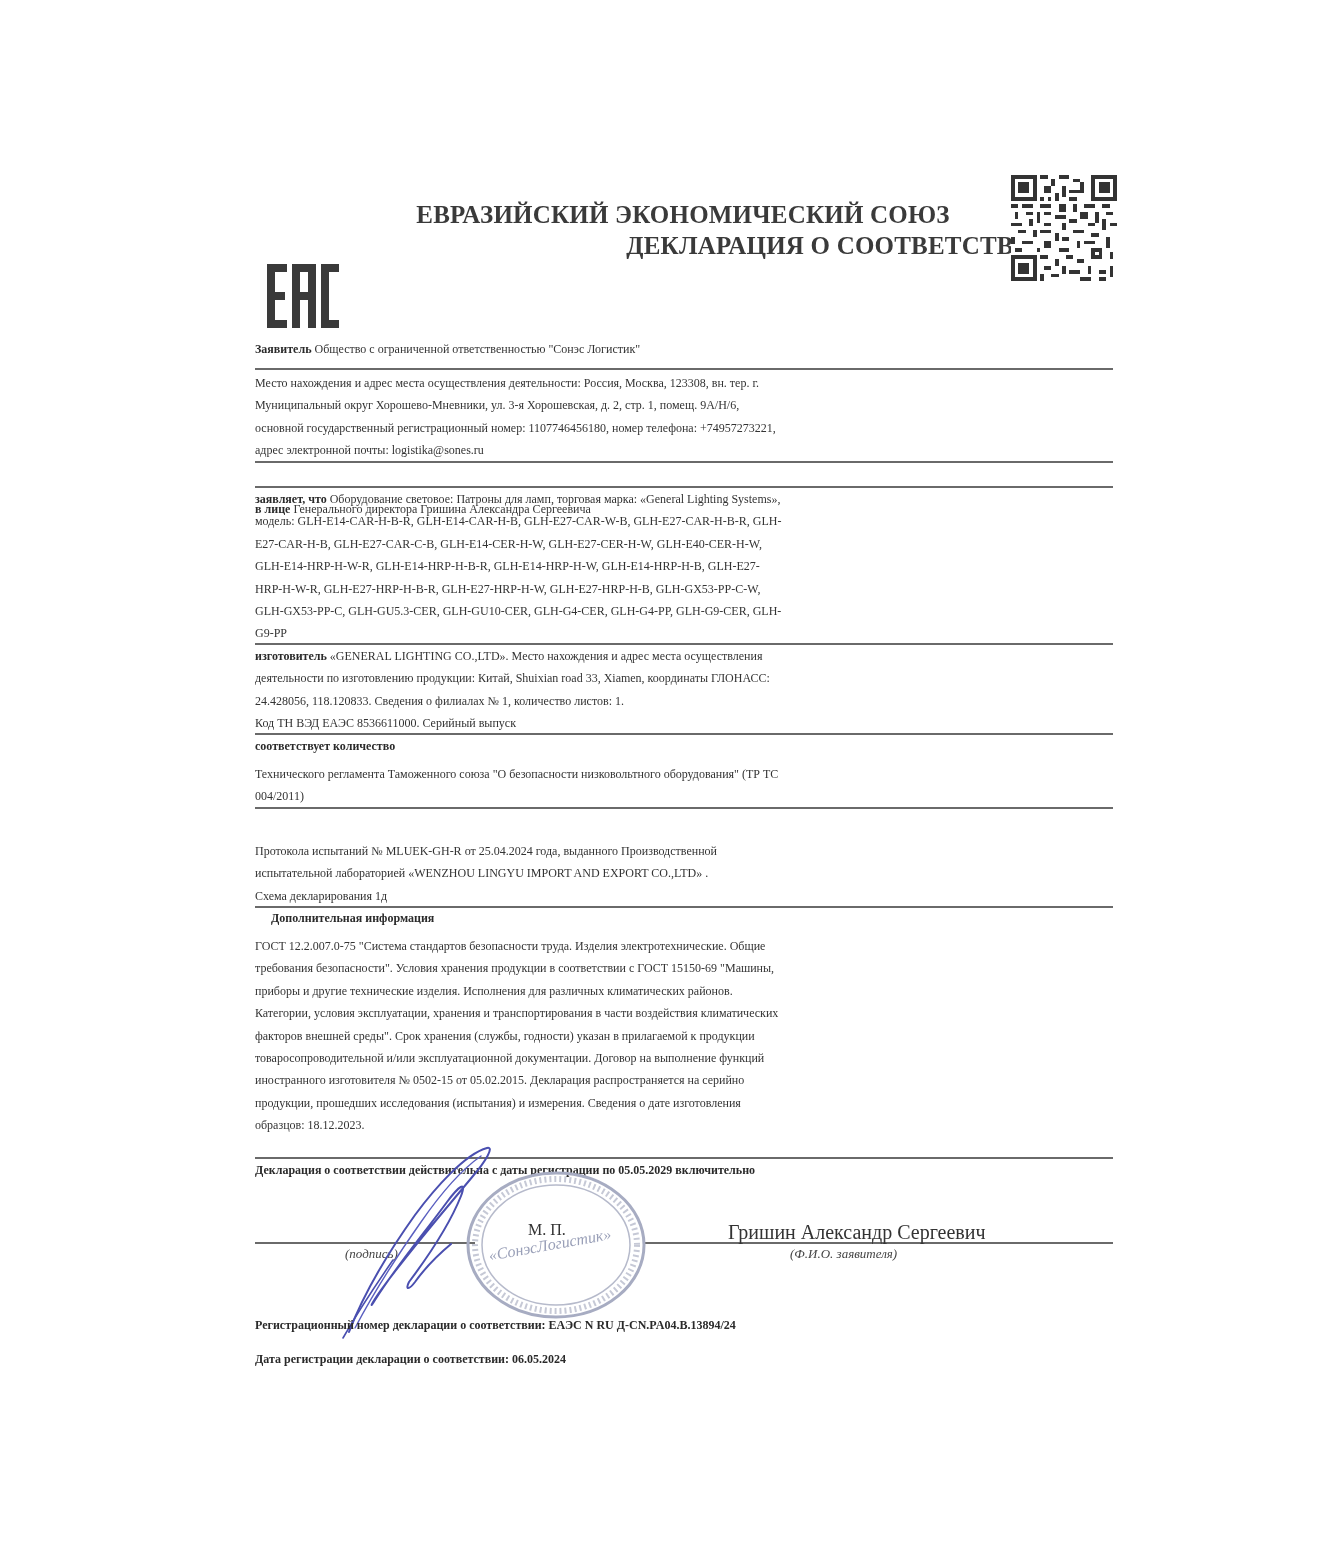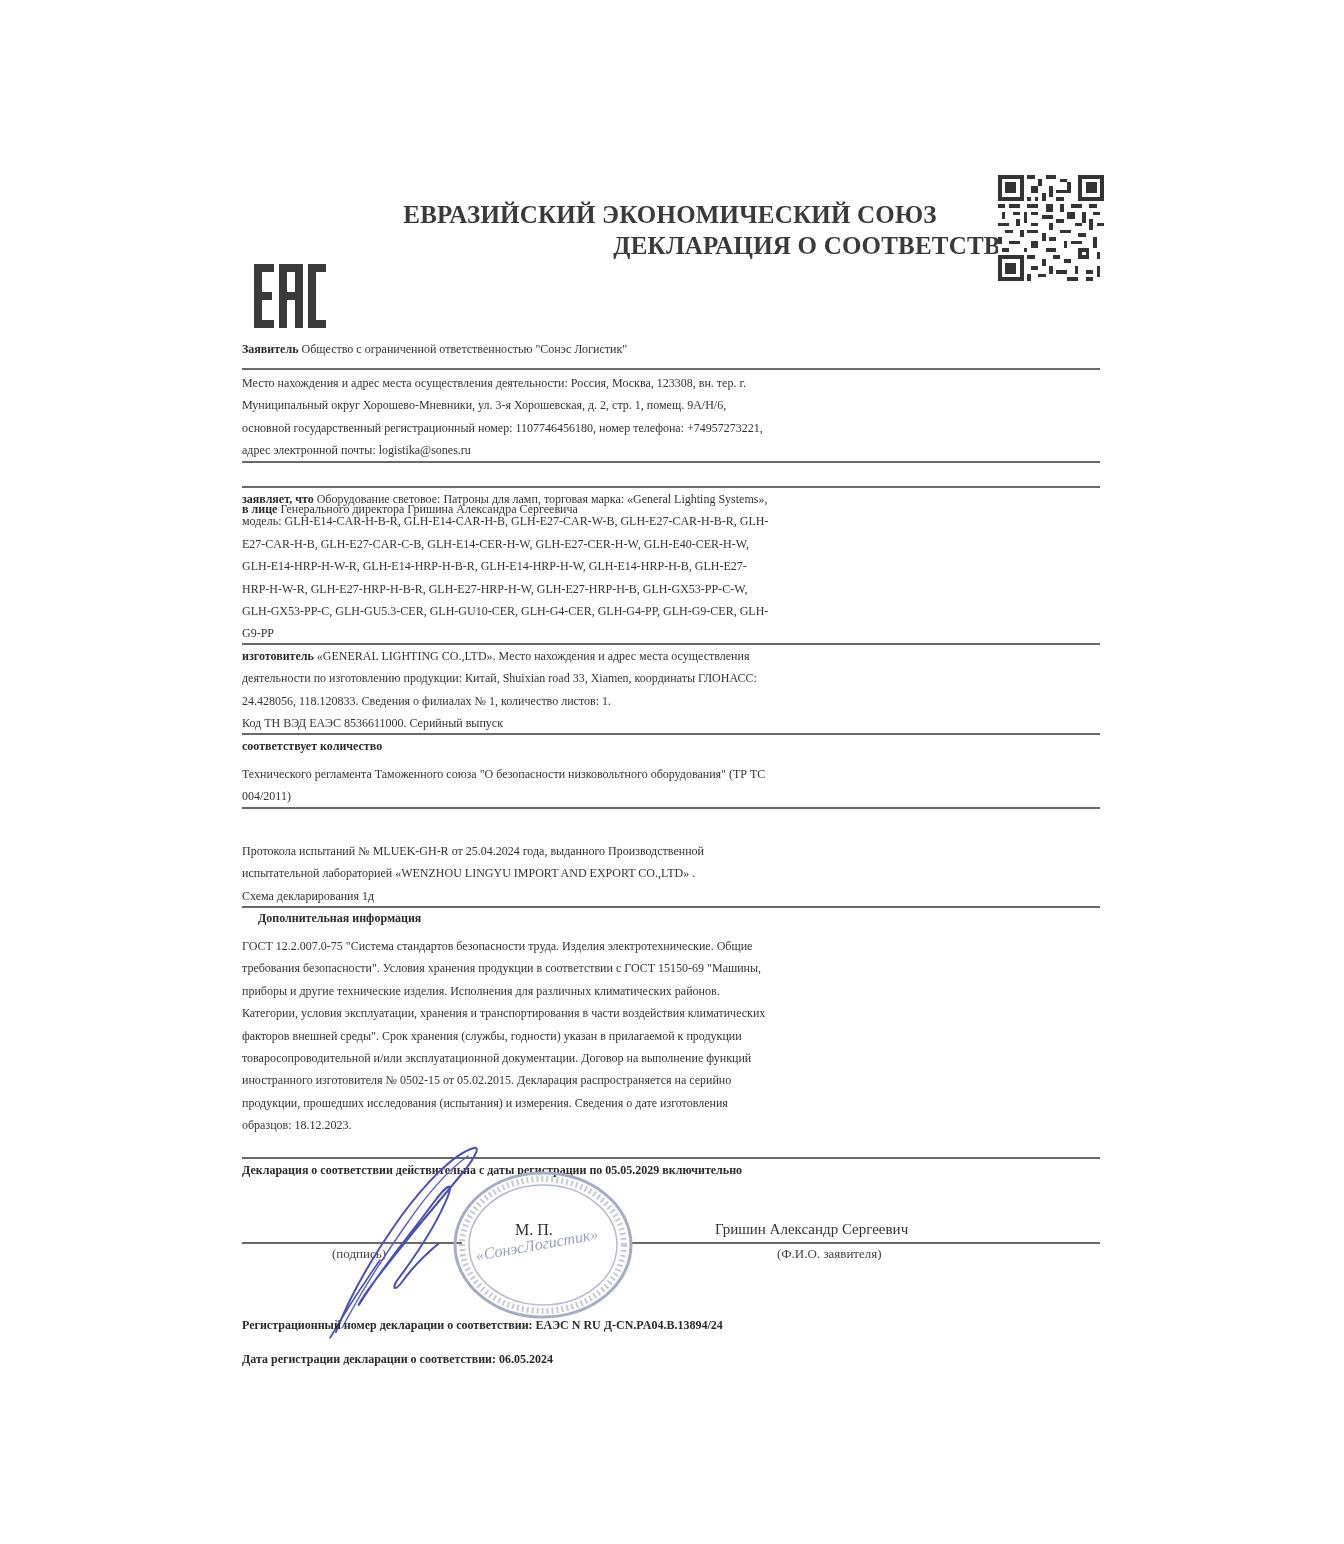--- a/index.html
+++ b/index.html
@@ -1,28 +1,28 @@
 <!DOCTYPE html>
 <html><head>
 <meta charset="utf-8">
 <style>
   html, body { margin: 0; padding: 0; background: #ffffff; }
   body { width: 1344px; height: 1544px; position: relative; overflow: hidden;
          font-family: "Liberation Serif", "DejaVu Serif", serif; color: #2f2f2f; }
-  .page { position: absolute; left: 0; top: 0; width: 1232px; height: 1544px; }
+  .page { position: absolute; left: 13px; top: 0; width: 1232px; height: 1544px; }
   .abs { position: absolute; }
   .title { left: 300px; width: 740px; text-align: center; font-weight: bold;
            font-size: 25px; letter-spacing: 0.2px; color: #3a3a3a; line-height: 31px; }
   .eac { left: 252px; top: 262px; width: 76px; height: 68px; }
   .qr { left: 998px; top: 175px; width: 106px; height: 106px; }
   .blk { position: absolute; left: 242px; width: 858px; font-size: 12px; line-height: 22.4px; color: #333; }
   .lbl { font-weight: bold; color: #2a2a2a; }
   .hr { position: absolute; left: 242px; width: 858px; height: 2px; background: #6a6a6a; }
   .sigline { position: absolute; height: 1.5px; background: #6a6a6a; }
-  .small { font-size: 13px; color: #444; }
+  .small { font-size: 13px; color: #444; font-style: italic; }
   svg { display: block; }
 </style>
 </head>
 <body>
 
 <div class="page">
 
   <div class="abs title" style="top:199px;">ЕВРАЗИЙСКИЙ ЭКОНОМИЧЕСКИЙ СОЮЗ</div>
   <div class="abs title" style="top:230px;text-align:right;">ДЕКЛАРАЦИЯ О СООТВЕТСТВИИ</div>
 
@@ -209,21 +209,21 @@
   </div>
   <div class="hr" style="top:1157px;"></div>
 
   <div class="blk" style="top:1159px;">
     <span class="lbl">Декларация о соответствии действительна с даты регистрации по 05.05.2029 включительно</span>
   </div>
 
   <div class="sigline" style="left:242px; top:1242px; width:220px;"></div>
   <div class="sigline" style="left:630px; top:1242px; width:470px;"></div>
   <div class="abs small" style="left:332px; top:1246px;">(подпись)</div>
-  <div class="abs" style="left:715px; top:1221px; font-size:15px; color:#333;">Гришин Александр Сергеевич</div>
+  <div class="abs" style="left:715px; top:1221px; font-size:20px; color:#333;">Гришин Александр Сергеевич</div>
   <div class="abs small" style="left:777px; top:1246px;">(Ф.И.О. заявителя)</div>
 
   <div class="abs" style="left:448px; top:1170px; width:190px; height:150px;">
     <svg width="190" height="150" viewBox="0 0 190 150">
       <ellipse cx="95" cy="75" rx="88" ry="72" fill="none" stroke="#a7acc2" stroke-width="3"></ellipse>
       <ellipse cx="95" cy="75" rx="74" ry="60" fill="none" stroke="#b6bacb" stroke-width="1.5"></ellipse>
       <ellipse cx="95" cy="75" rx="81" ry="66" fill="none" stroke="#c6c9d6" stroke-width="6" stroke-dasharray="2 3"></ellipse>
     </svg>
   </div>
   <div class="abs" style="left:515px; top:1221px; font-size:16px; color:#333;">М. П.</div>

